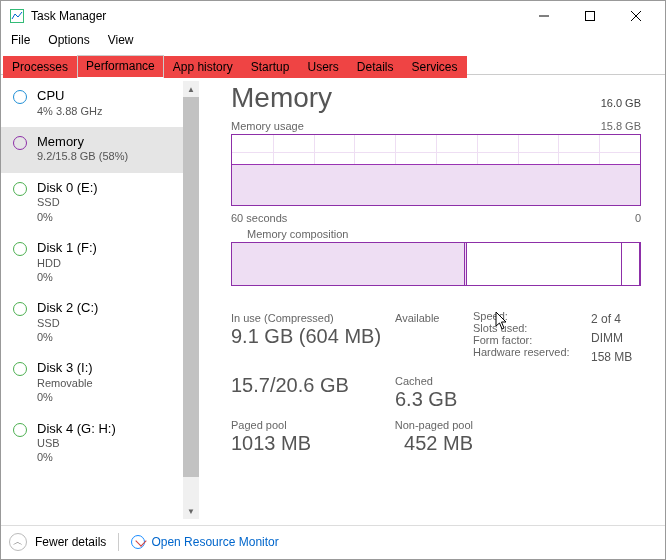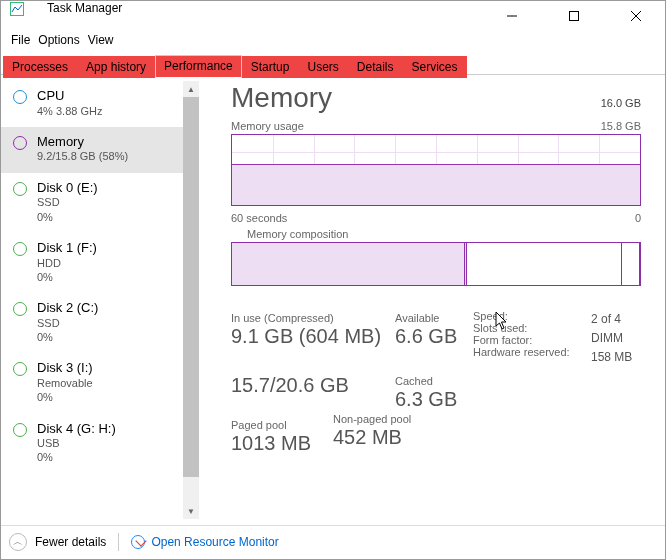--- a/index.html
+++ b/index.html
@@ -9,40 +9,40 @@
     font-size: 12px;
     background: #fff;
     color: #000;
     width: 666px;
     height: 560px;
     overflow: hidden;
     border: 1px solid #999;
   }
   .titlebar {
     display: flex;
+    align-items: center;
     height: 30px;
     padding: 0 6px 0 8px;
-    gap: 16px;
   }
   .titlebar .app-icon {
     width: 16px; height: 16px;
     margin-right: 6px;
     display: inline-flex; align-items: center; justify-content: center;
   }
   .titlebar .title { flex: 0 0 auto; }
   .titlebar .spacer { flex: 1; }
   .winbtn {
     width: 46px; height: 30px;
     display: inline-flex; align-items: center; justify-content: center;
     font-size: 10px; color: #000;
   }
   .winbtn svg { stroke: #000; }
   .menubar {
     display: flex;
-    gap: 8px;
+    gap: 18px;
     padding: 2px 10px 4px 10px;
   }
   .menubar span { cursor: default; }
   .tabs {
     display: flex;
     border-bottom: 1px solid #ccc;
     padding-left: 2px;
     height: 24px;
     align-items: flex-end;
   }
@@ -212,22 +212,22 @@
 </div>
 
 <div class="menubar">
   <span>File</span>
   <span>Options</span>
   <span>View</span>
 </div>
 
 <div class="tabs">
   <div class="tab">Processes</div>
+  <div class="tab active">Performance</div>
   <div class="tab">App history</div>
-  <div class="tab active">Performance</div>
   <div class="tab">Startup</div>
   <div class="tab">Users</div>
   <div class="tab">Details</div>
   <div class="tab">Services</div>
 </div>
 
 <div class="content">
   <div class="sidebar">
     <div class="sidebar-list">
       <div class="side-item">
@@ -337,21 +337,20 @@
       <path d="M1 1 L1 15 L4.5 12 L7 18 L9 17 L6.5 11 L11 11 Z" fill="#fff" stroke="#000" stroke-width="1"></path>
     </svg>
 
     <div class="stats-grid">
       <div>
         <div class="lbl">In use (Compressed)</div>
         <div class="val">9.1 GB (604 MB)</div>
       </div>
       <div>
         <div class="lbl">Available</div>
-        <div class="val">6.6 GB</div>
       </div>
       <div class="right-col">
         <div class="rlabel">Speed:</div>
         <div class="rlabel">Slots used:</div>
         <div class="rlabel">Form factor:</div>
         <div class="rlabel">Hardware reserved:</div>
       </div>
       <div>
         <div class="sm">2 of 4</div>
         <div class="sm">DIMM</div>
@@ -365,21 +364,21 @@
         <div class="lbl">Cached</div>
         <div class="val">6.3 GB</div>
       </div>
       <div></div>
         <div></div>
 
       <div style="margin-top:6px;">
         <div class="lbl">Paged pool</div>
         <div class="val">1013 MB</div>
       </div>
-      <div style="margin-left:-62px;">
+      <div style="margin-top:6px; margin-left:-62px;text-align:right;">
         <div class="lbl">Non-paged pool</div>
         <div class="val">452 MB</div>
       </div>
       <div></div>
         <div></div>
     </div>
   </div>
 </div>
 
 <div class="footer">

